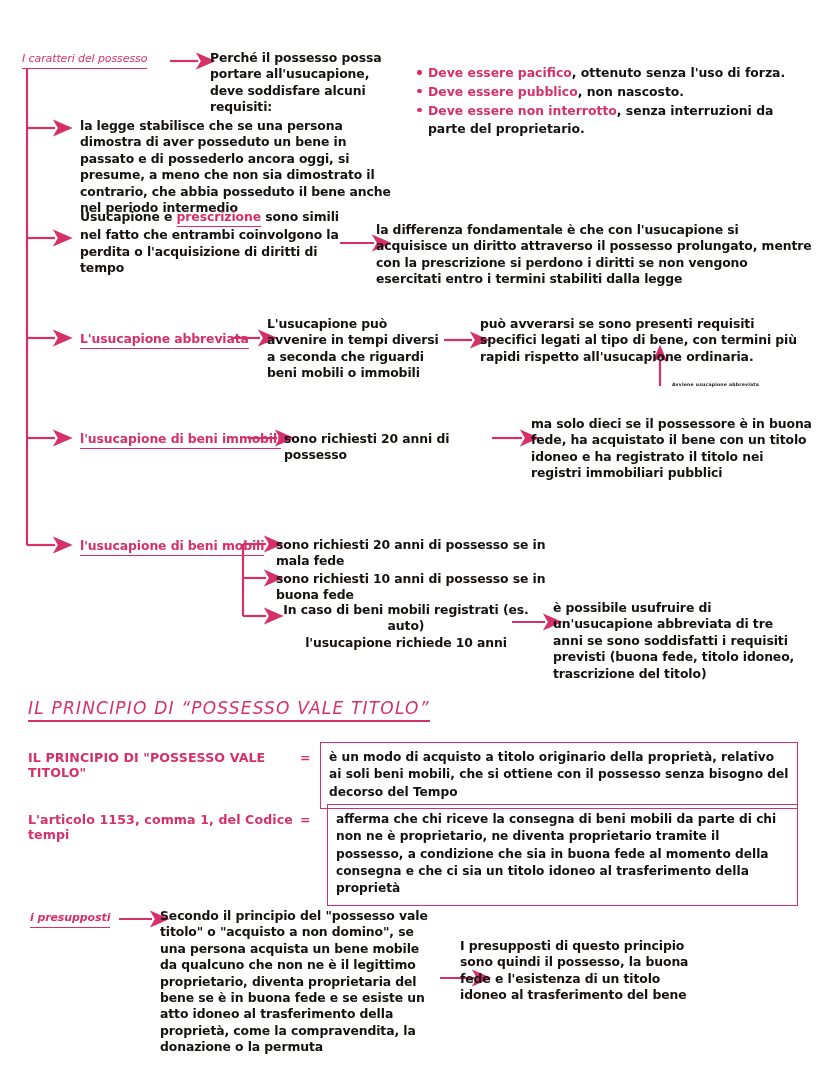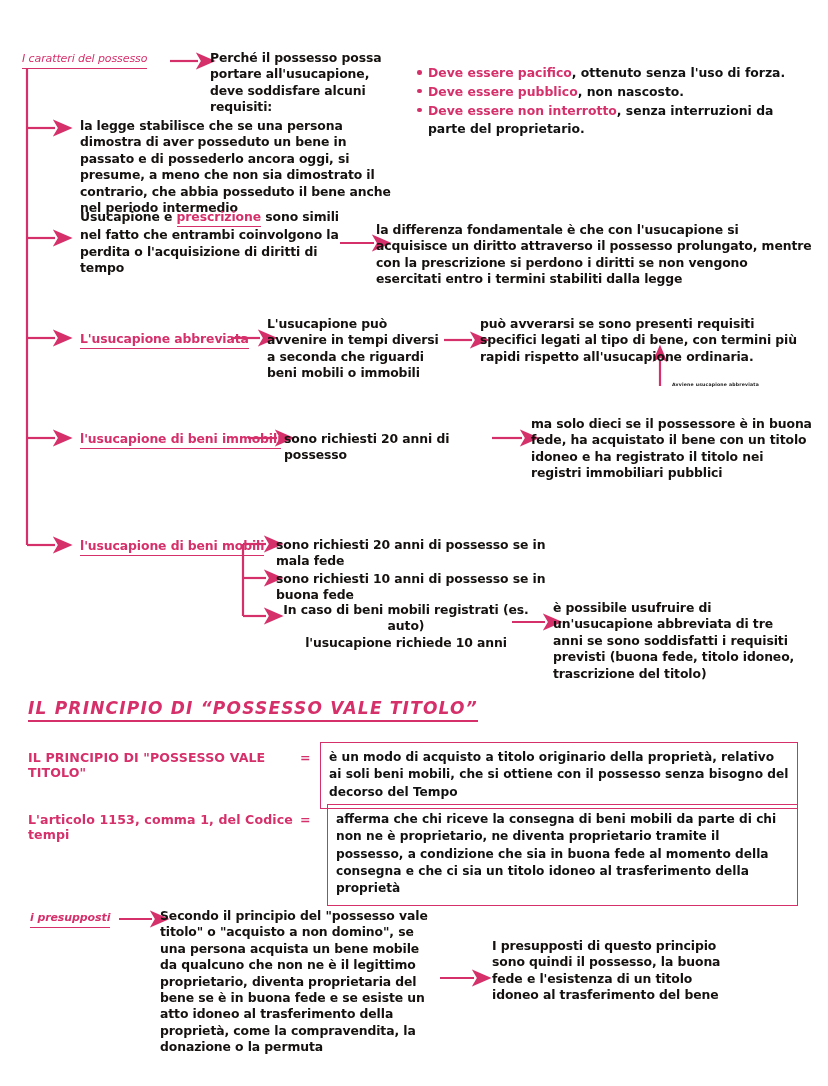--- a/index.html
+++ b/index.html
@@ -228,33 +228,33 @@
 
   <div class="node" style="left:276px; top:537px; width:300px;">sono richiesti 20 anni di possesso se in mala fede</div>
 
   <div class="node" style="left:276px; top:571px; width:300px;">sono richiesti 10 anni di possesso se in buona fede</div>
 
   <div class="node" style="left:276px; top:602px; width:260px; white-space:pre-line;text-align:center;">In caso di beni mobili registrati (es. auto)
 l'usucapione richiede 10 anni</div>
 
   <div class="node" style="left:553px; top:600px; width:252px;">è possibile usufruire di un'usucapione abbreviata di tre anni se sono soddisfatti i requisiti previsti (buona fede, titolo idoneo, trascrizione del titolo)</div>
 
-  <div class="section-title" style="left:28px; top:698px;font-weight:bold;">
+  <div class="section-title" style="left:28px; top:698px;">
     <span>IL PRINCIPIO DI “POSSESSO VALE TITOLO”</span>
   </div>
 
   <div class="label-eq" style="left:28px; top:750px; width:280px;">IL PRINCIPIO DI "POSSESSO VALE TITOLO"</div>
   <div class="label-eq" style="left:300px; top:750px;">=</div>
   <div class="boxed" style="left:320px; top:742px; width:478px;">è un modo di acquisto a titolo originario della proprietà, relativo ai soli beni mobili, che si ottiene con il possesso senza bisogno del decorso del Tempo</div>
 
   <div class="label-eq" style="left:28px; top:812px; width:280px;">L'articolo 1153, comma 1, del Codice tempi</div>
   <div class="label-eq" style="left:300px; top:812px;">=</div>
   <div class="boxed" style="left:327px; top:804px; width:471px;">afferma che chi riceve la consegna di beni mobili da parte di chi non ne è proprietario, ne diventa proprietario tramite il possesso, a condizione che sia in buona fede al momento della consegna e che ci sia un titolo idoneo al trasferimento della proprietà</div>
 
   <div class="pink-head italic-head" style="left:30px; top:911px;font-weight:bold;">
     <span class="underline-hand">i presupposti</span>
   </div>
 
   <div class="node" style="left:160px; top:908px; width:278px;">Secondo il principio del "possesso vale titolo" o "acquisto a non domino", se una persona acquista un bene mobile da qualcuno che non ne è il legittimo proprietario, diventa proprietaria del bene se è in buona fede e se esiste un atto idoneo al trasferimento della proprietà, come la compravendita, la donazione o la permuta</div>
 
-  <div class="node" style="left:492px; top:938px; width:230px;">I presupposti di questo principio sono quindi  il possesso, la buona fede e l'esistenza di un titolo idoneo al trasferimento del bene</div>
+  <div class="node" style="left:460px; top:938px; width:230px;">I presupposti di questo principio sono quindi  il possesso, la buona fede e l'esistenza di un titolo idoneo al trasferimento del bene</div>
 
 </div>
 
 </body></html>

